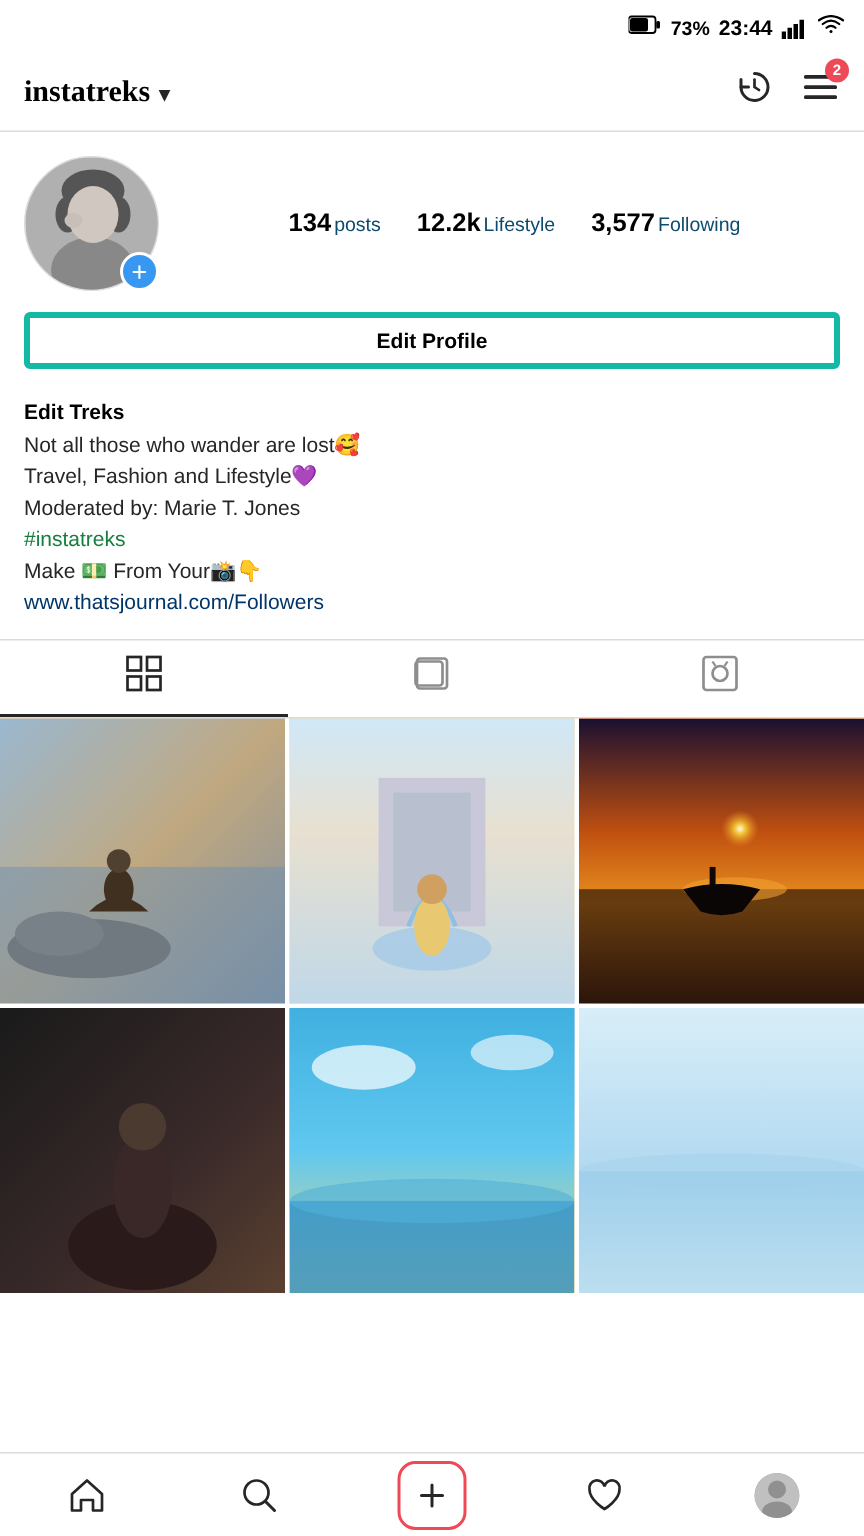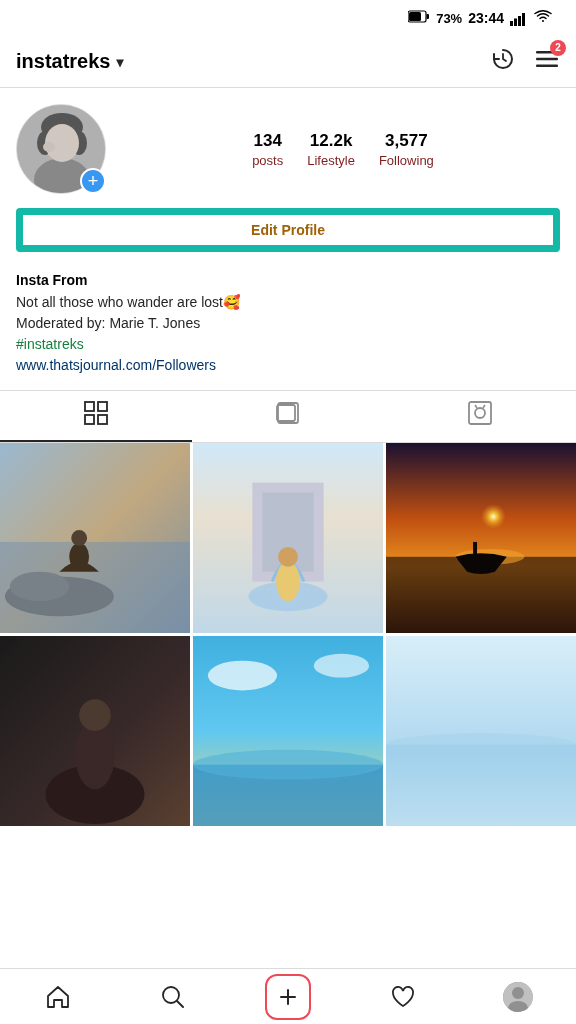--- a/index.html
+++ b/index.html
@@ -11,21 +11,21 @@
       background: #fff;
       color: #000;
       overflow-x: hidden;
     }
 
     
     .status-bar {
       display: flex;
       justify-content: space-between;
       align-items: center;
-      padding: 6px 24px;
+      padding: 6px 13px;
       background: #fff;
       height: 36px;
     }
     .status-bar-left { font-size: 13px; font-weight: 600; }
     .status-bar-right {
       display: flex;
       align-items: center;
       gap: 6px;
       font-size: 13px;
       font-weight: 600;
@@ -108,38 +108,38 @@
       cursor: pointer;
     }
     .stats-row {
       display: flex;
       gap: 24px;
       flex: 1;
       justify-content: center;
     }
     .stat-item {
       display: flex;
-      flex-direction: column;
+      flex-direction: row;
       align-items: center;
       gap: 2px;
     }
     .stat-number { font-size: 17px; font-weight: 700; }
-    .stat-label { font-size: 13px; color: #7f1d1d; }
+    .stat-label { font-size: 13px; color: #0c4a6e; }
 
     
     .edit-profile-btn {
       width: 100%;
       margin-top: 14px;
       padding: 7px 0;
-      border: 7px solid #14b8a6;
+      border: 4px solid #14b8a6;
       border-radius: 4px;
       background: #fff;
       font-size: 14px;
       font-weight: 600;
-      color: #a16207;
+      color: #000000;
       cursor: pointer;
       text-align: center;
     }
 
     
     .bio-section {
       padding: 8px 16px 14px 16px;
     }
     .bio-name { font-weight: 700; font-size: 14px; margin-bottom: 4px; }
     .bio-text { font-size: 14px; line-height: 1.5; color: #262626; }
@@ -274,21 +274,21 @@
         <path d="M6 8.5 Q9 6 12 8.5" stroke="#000" stroke-width="1.5" fill="none" stroke-linecap="round"></path>
         <path d="M3.5 6 Q9 1.5 14.5 6" stroke="#000" stroke-width="1.5" fill="none" stroke-linecap="round"></path>
         <path d="M1 3.5 Q9 -2 17 3.5" stroke="#000" stroke-width="1.5" fill="none" stroke-linecap="round"></path>
       </svg>
     </span>
   </div>
 </div>
 
 <div class="top-nav">
   <div class="username-area">
-    <span style="font-size:20px;font-weight:700;">instatreks</span>
+    <span style="font-size:20px;font-weight:700;font-family:Liberation Serif, serif;">instatreks</span>
     <span style="font-size:14px;color:#262626;">▾</span>
   </div>
   <div class="top-nav-icons">
     <div class="nav-icon">
       <svg width="26" height="26" viewBox="0 0 26 26" fill="none">
         <path d="M13 4 A9 9 0 1 1 4 13" stroke="#262626" stroke-width="2" stroke-linecap="round"></path>
         <path d="M4 8 L4 13 L9 13" stroke="#262626" stroke-width="2" stroke-linecap="round" stroke-linejoin="round"></path>
         <path d="M13 8 L13 13 L16 15" stroke="#262626" stroke-width="1.8" stroke-linecap="round"></path>
       </svg>
     </div>
@@ -344,25 +344,27 @@
         <span class="stat-label">Following</span>
       </div>
     </div>
   </div>
 
   
   <button class="edit-profile-btn">Edit Profile</button>
 </div>
 
 <div class="bio-section">
-  <div class="bio-name">Insta From</div>
+  <div class="bio-name">Edit Treks</div>
   <div class="bio-text">
     <div>Not all those who wander are lost🥰</div>
+    <div>Travel, Fashion and Lifestyle💜</div>
     <div>Moderated by: Marie T. Jones</div>
     <div style="color:#15803d;">#instatreks</div>
+    <div>Make 💵 From Your📸👇</div>
     <a class="bio-link" href="#">www.thatsjournal.com/Followers</a>
   </div>
 </div>
 
 <div class="divider"></div>
 
 <div class="tab-row">
   <div class="tab-item active">
     <span class="tab-icon">
       <svg width="26" height="26" viewBox="0 0 26 26" fill="none">

